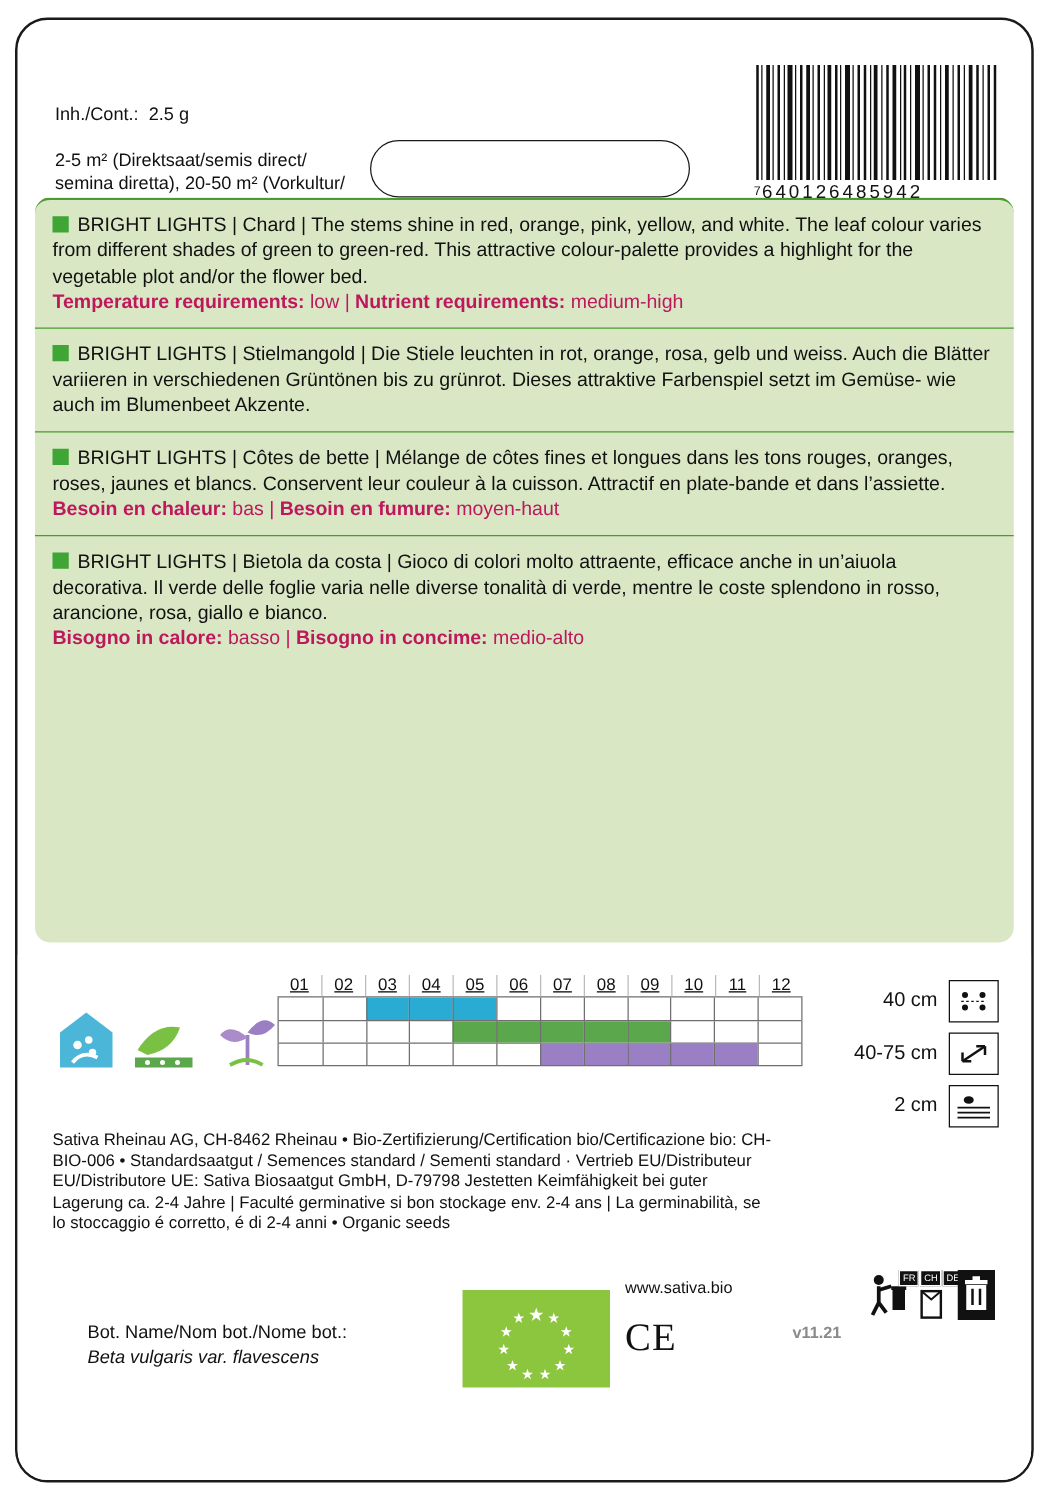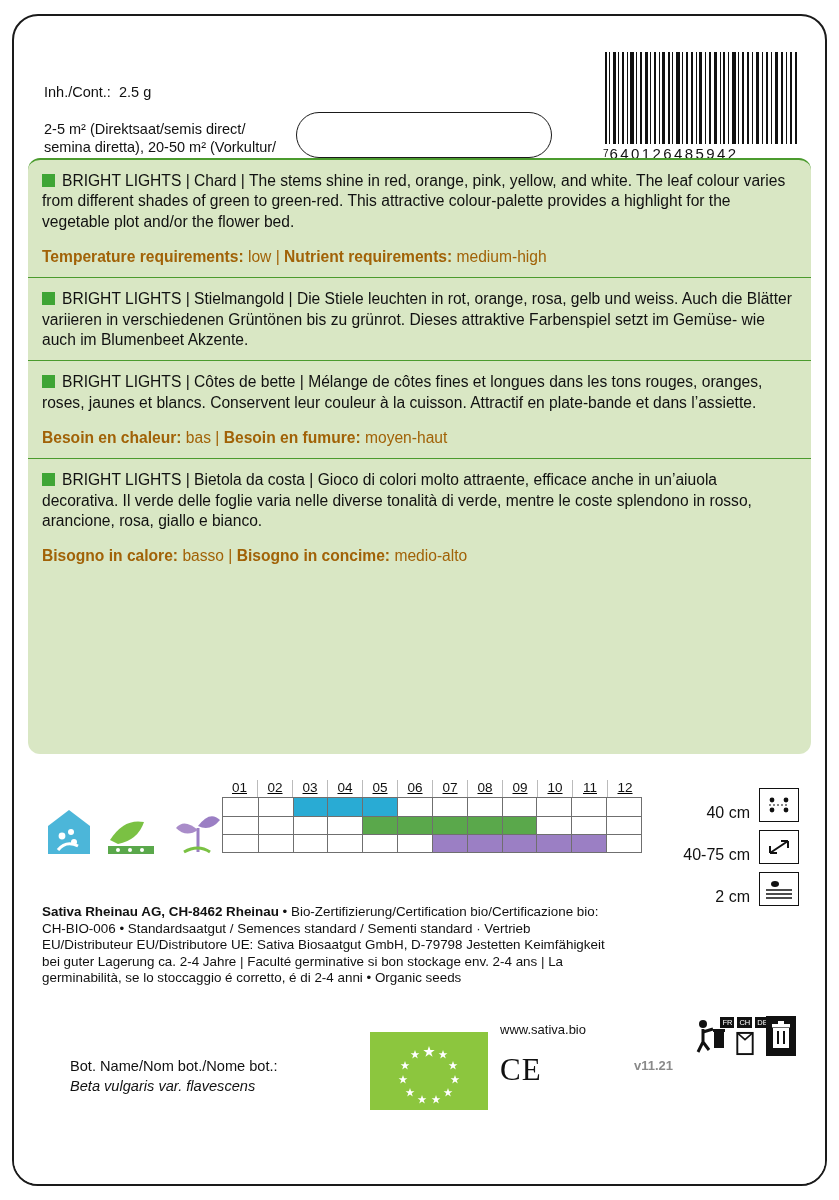--- a/index.html
+++ b/index.html
@@ -84,24 +84,24 @@
   }
   .sq {
     display: inline-block;
     width: 13px; height: 13px;
     background: #3fa535;
     margin-right: 7px;
     position: relative;
     top: 1px;
   }
   .req {
-    margin-top: 15px;
+    margin-top: 0;
     font-size: 15.6px;
     line-height: 20px;
-    color: #a16207;
+    color: #be185d;
   }
   .req b { font-weight: bold; }
 
   
   .bottom {
     position: absolute;
     left: 0; right: 0; bottom: 0;
     height: 420px;
     background: #fff;
   }
@@ -150,21 +150,21 @@
   }
 
   
   .measures {
     position: absolute;
     right: 26px; top: 16px;
     width: 160px;
   }
   .m-row {
     display: flex;
-    align-items: flex-end;
+    align-items: center;
     justify-content: flex-end;
     gap: 9px;
     height: 42px;
   }
   .m-label {
     font-size: 16px;
     color: #111;
     white-space: nowrap;
   }
   .m-icon {
@@ -175,21 +175,21 @@
 
   
   .company {
     position: absolute;
     left: 28px; top: 140px;
     width: 580px;
     font-size: 13.4px;
     line-height: 16.6px;
     color: #111;
   }
-  .company b { font-weight: bold; text-align: right; }
+  .company b { font-weight: normal; text-align: right; }
 
   
   .botname {
     position: absolute;
     left: 56px; top: 292px;
     font-size: 14.6px;
     line-height: 20px;
     color: #111;
   }
   .botname i { }

